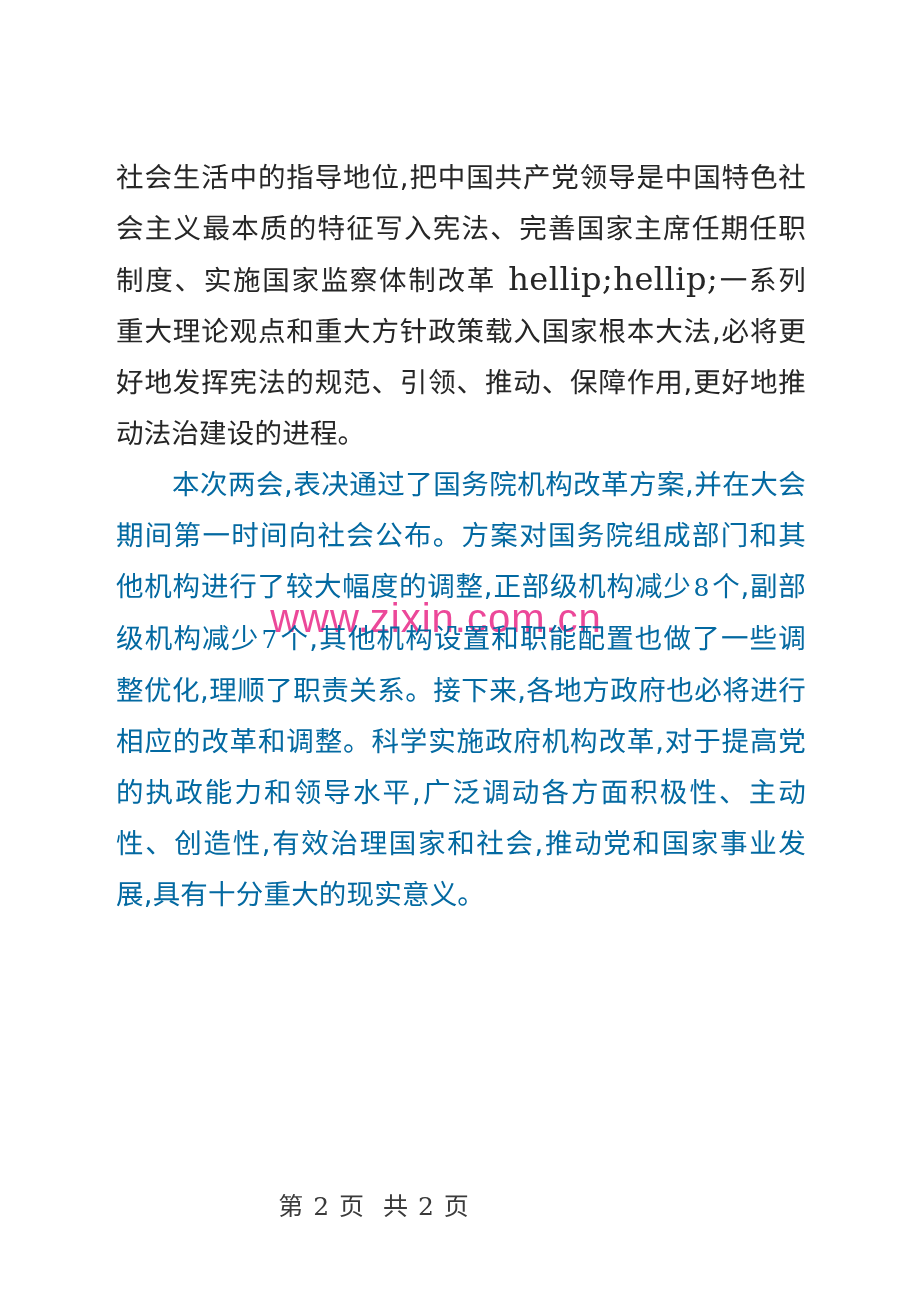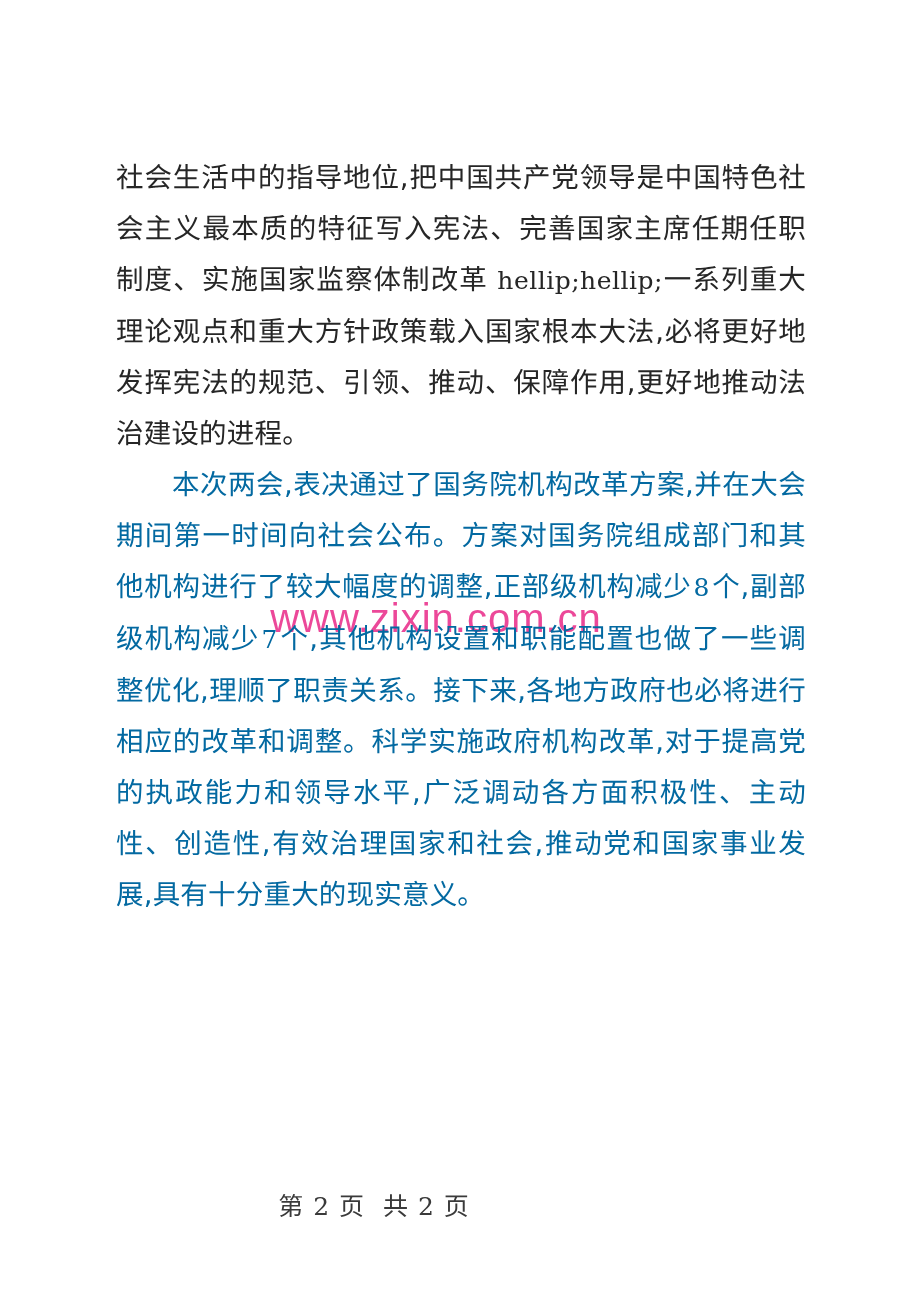--- a/index.html
+++ b/index.html
@@ -59,21 +59,21 @@
     word-break: break-all;
   }
 
   .para.indent {
     text-indent: 56px;
   }
 
   
   .latin {
     font-family: "DejaVu Serif", "Liberation Serif", serif;
-    font-size: 25px;
+    font-size: 32px;
     letter-spacing: 0.5px;
   }
 
   .num {
     font-family: "DejaVu Serif", "Liberation Serif", serif;
     font-size: 25px;
     padding: 0 2px;
   }
 
   

